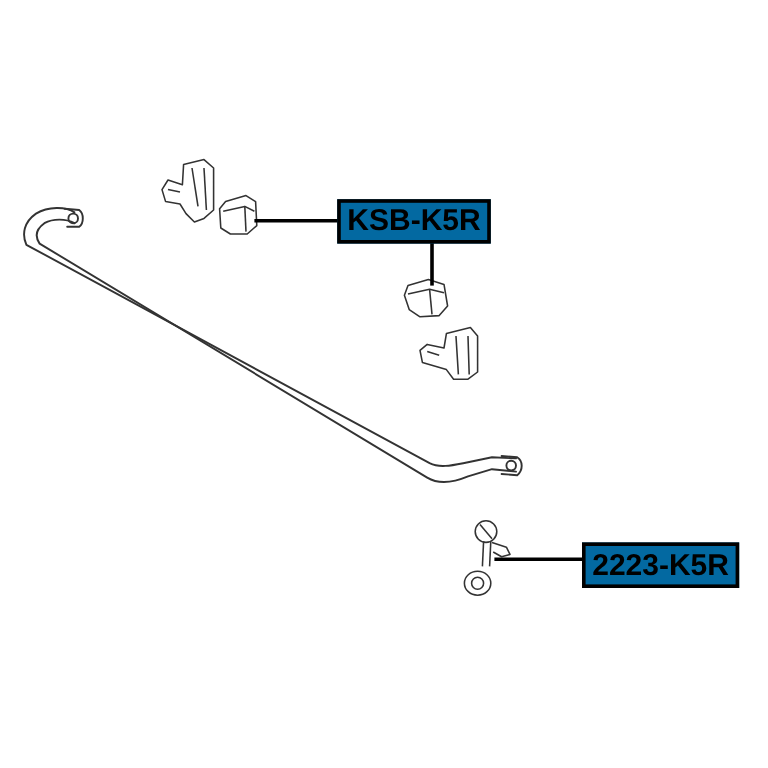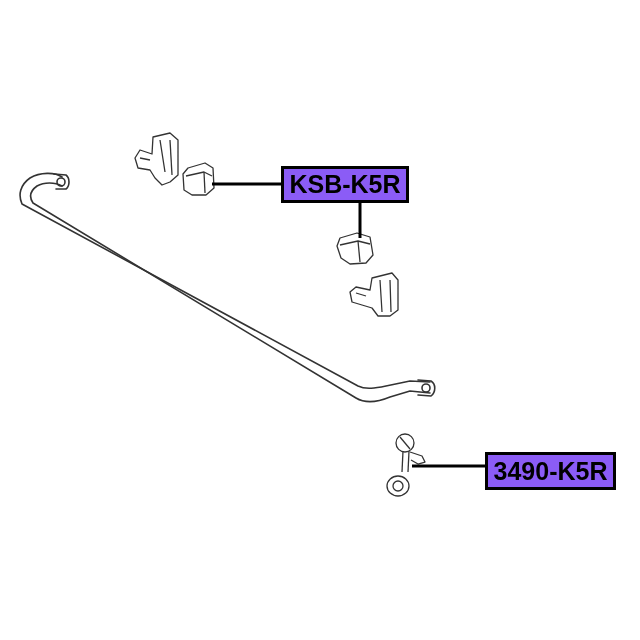--- a/index.html
+++ b/index.html
@@ -2,21 +2,21 @@
 <html><head>
   <meta charset="utf-8">
   <style>
     html, body { margin: 0; padding: 0; background: #ffffff; }
     body { width: 640px; height: 640px; position: relative; overflow: hidden; }
     .canvas { position: absolute; left: 0; top: 0; width: 640px; height: 640px; }
     svg.drawing { position: absolute; left: 0; top: 0; width: 640px; height: 640px; }
     .label-box {
       position: absolute;
       border: 3px solid #000;
-      background: #8b5cf6;
+      background: #0369a1;
       box-sizing: border-box;
       font-family: "Liberation Sans", sans-serif;
       font-weight: bold;
       color: #000;
       display: flex; align-items: center; justify-content: center;
       letter-spacing: 0px;
       line-height: 1;
     }
     #box-ksb { left: 281px; top: 166px; width: 128px; height: 37px; font-size: 25px; }
     #box-2223 { left: 485px; top: 452px; width: 131px; height: 38px; font-size: 25px; }
@@ -80,15 +80,15 @@
       <line x1="212" y1="184" x2="282" y2="184"></line>
       <line x1="360" y1="202" x2="360" y2="238"></line>
       <line x1="412" y1="466" x2="486" y2="466"></line>
     </g>
   </svg>
 
   <div id="box-ksb" class="label-box">
     <span>KSB-K5R</span>
   </div>
   <div id="box-2223" class="label-box">
-    <span>3490-K5R</span>
+    <span>2223-K5R</span>
   </div>
 </div>
 
 </body></html>

